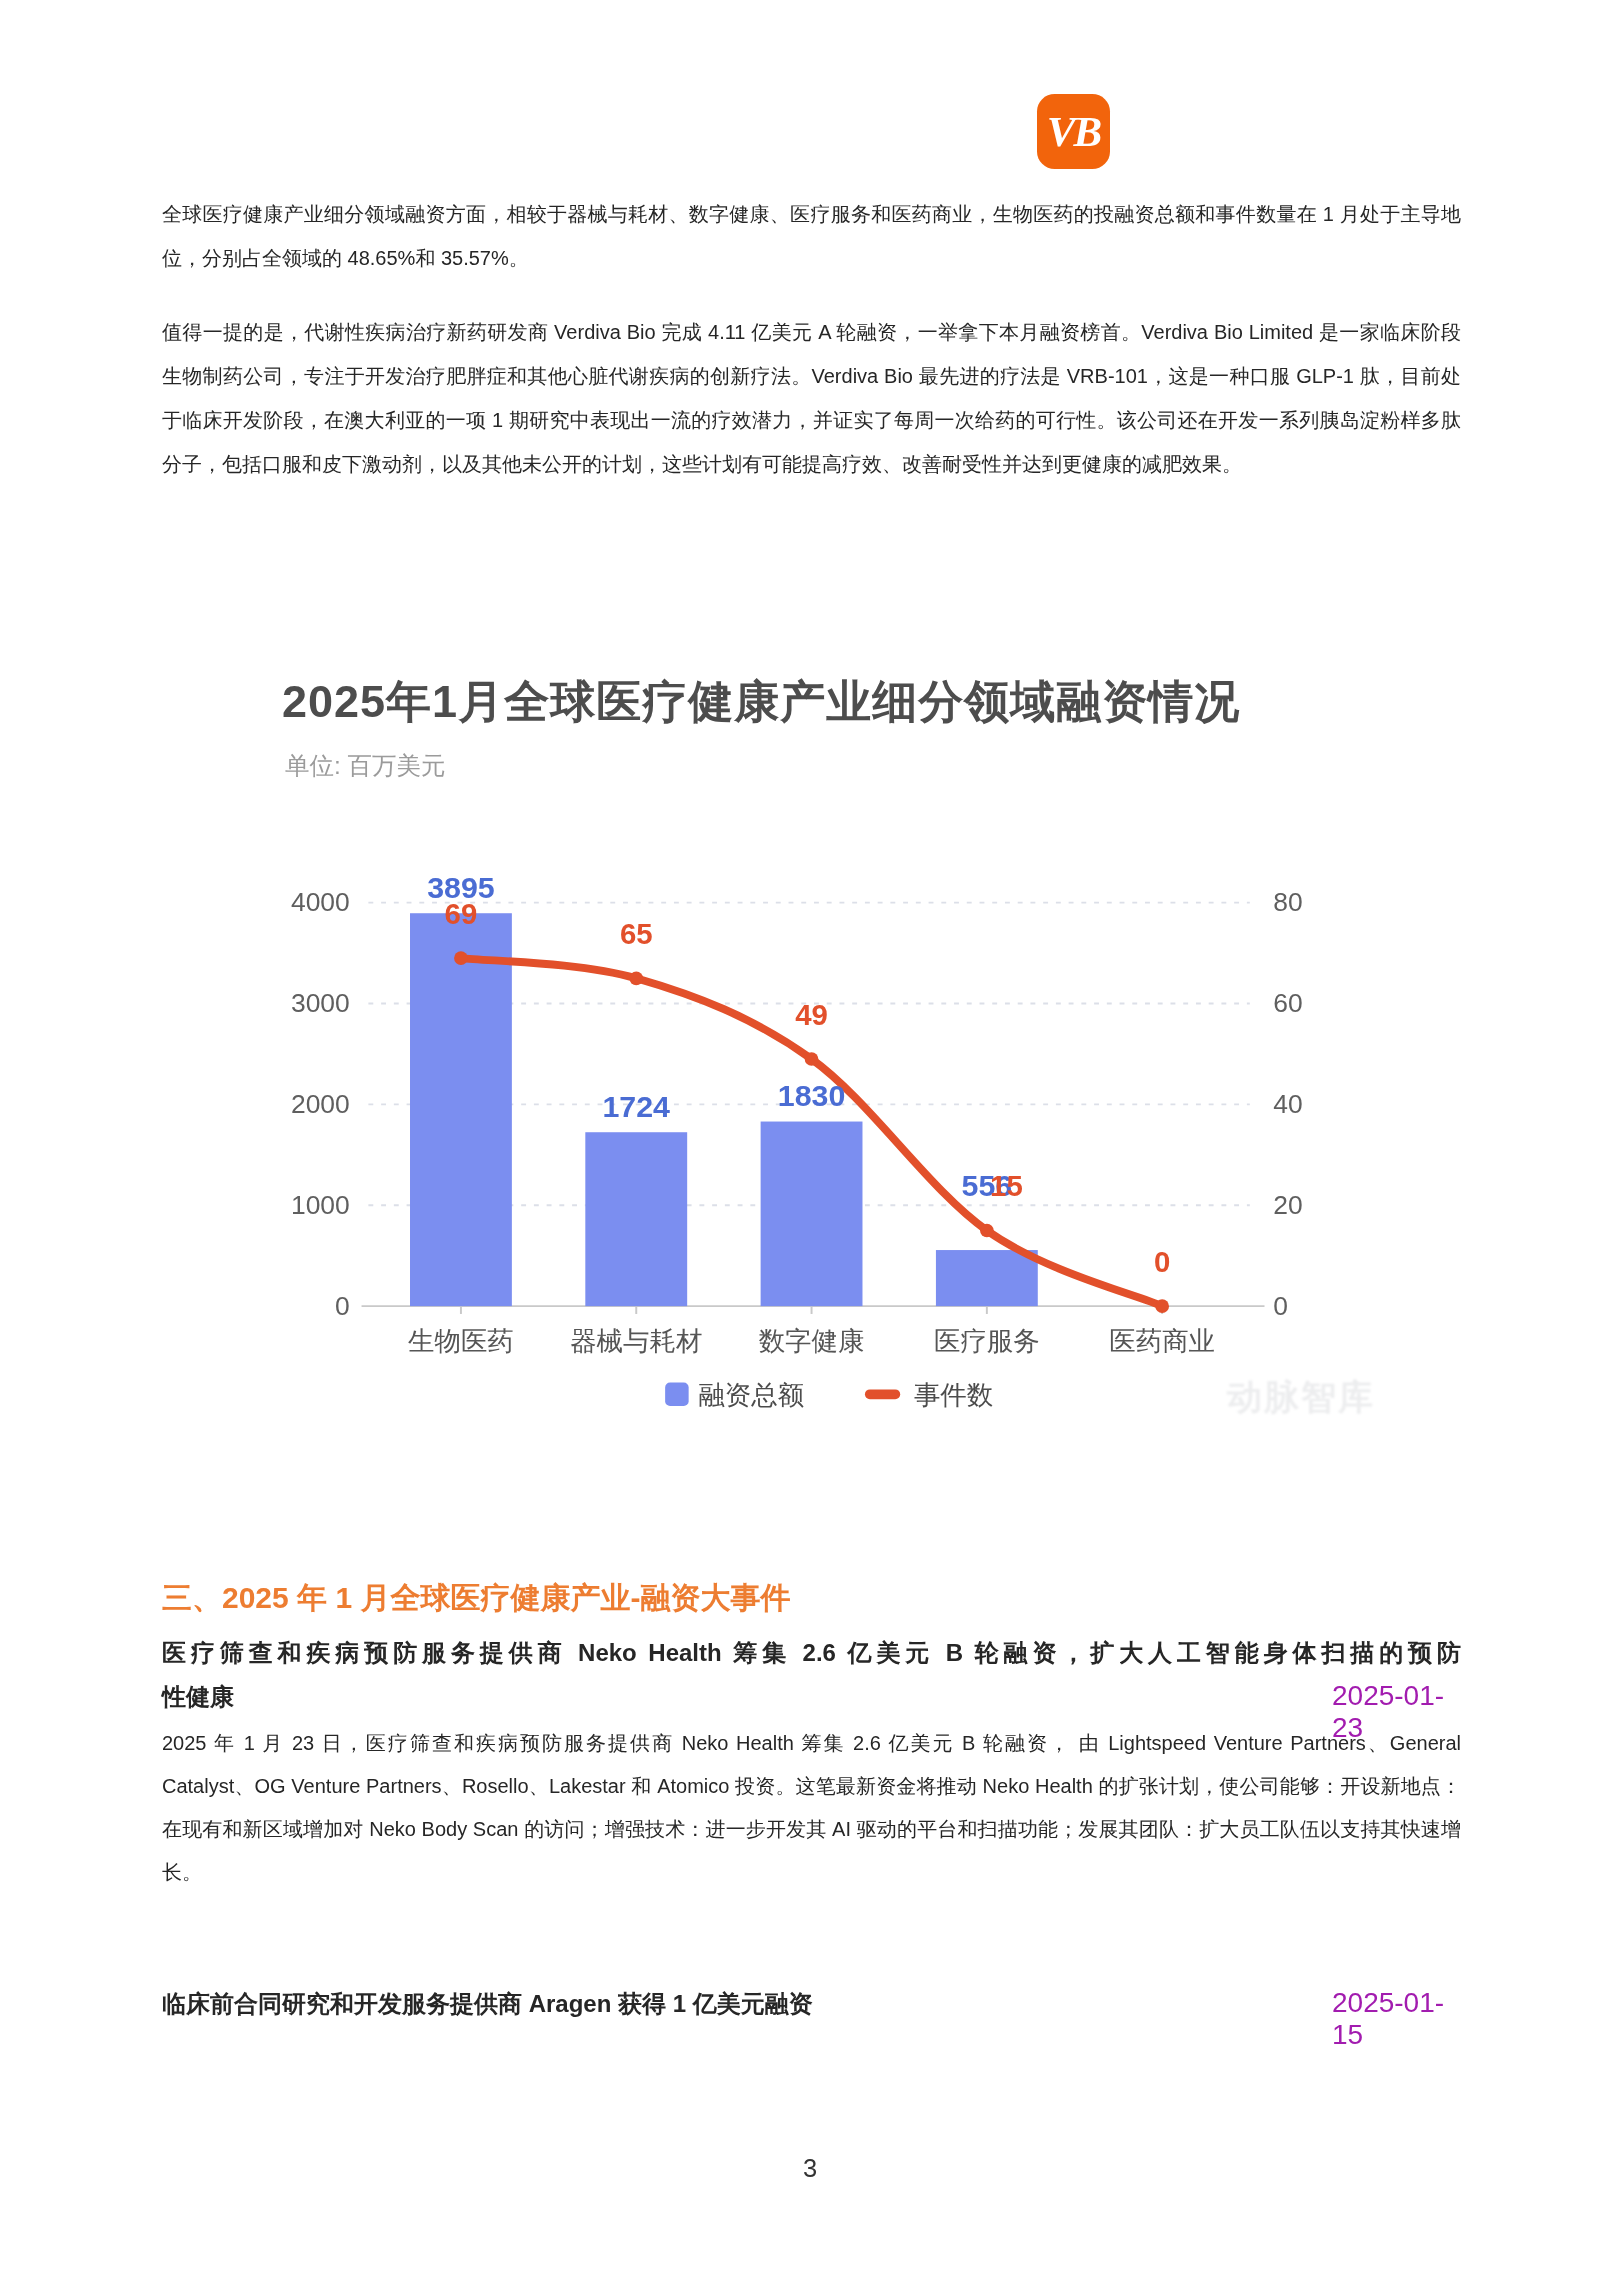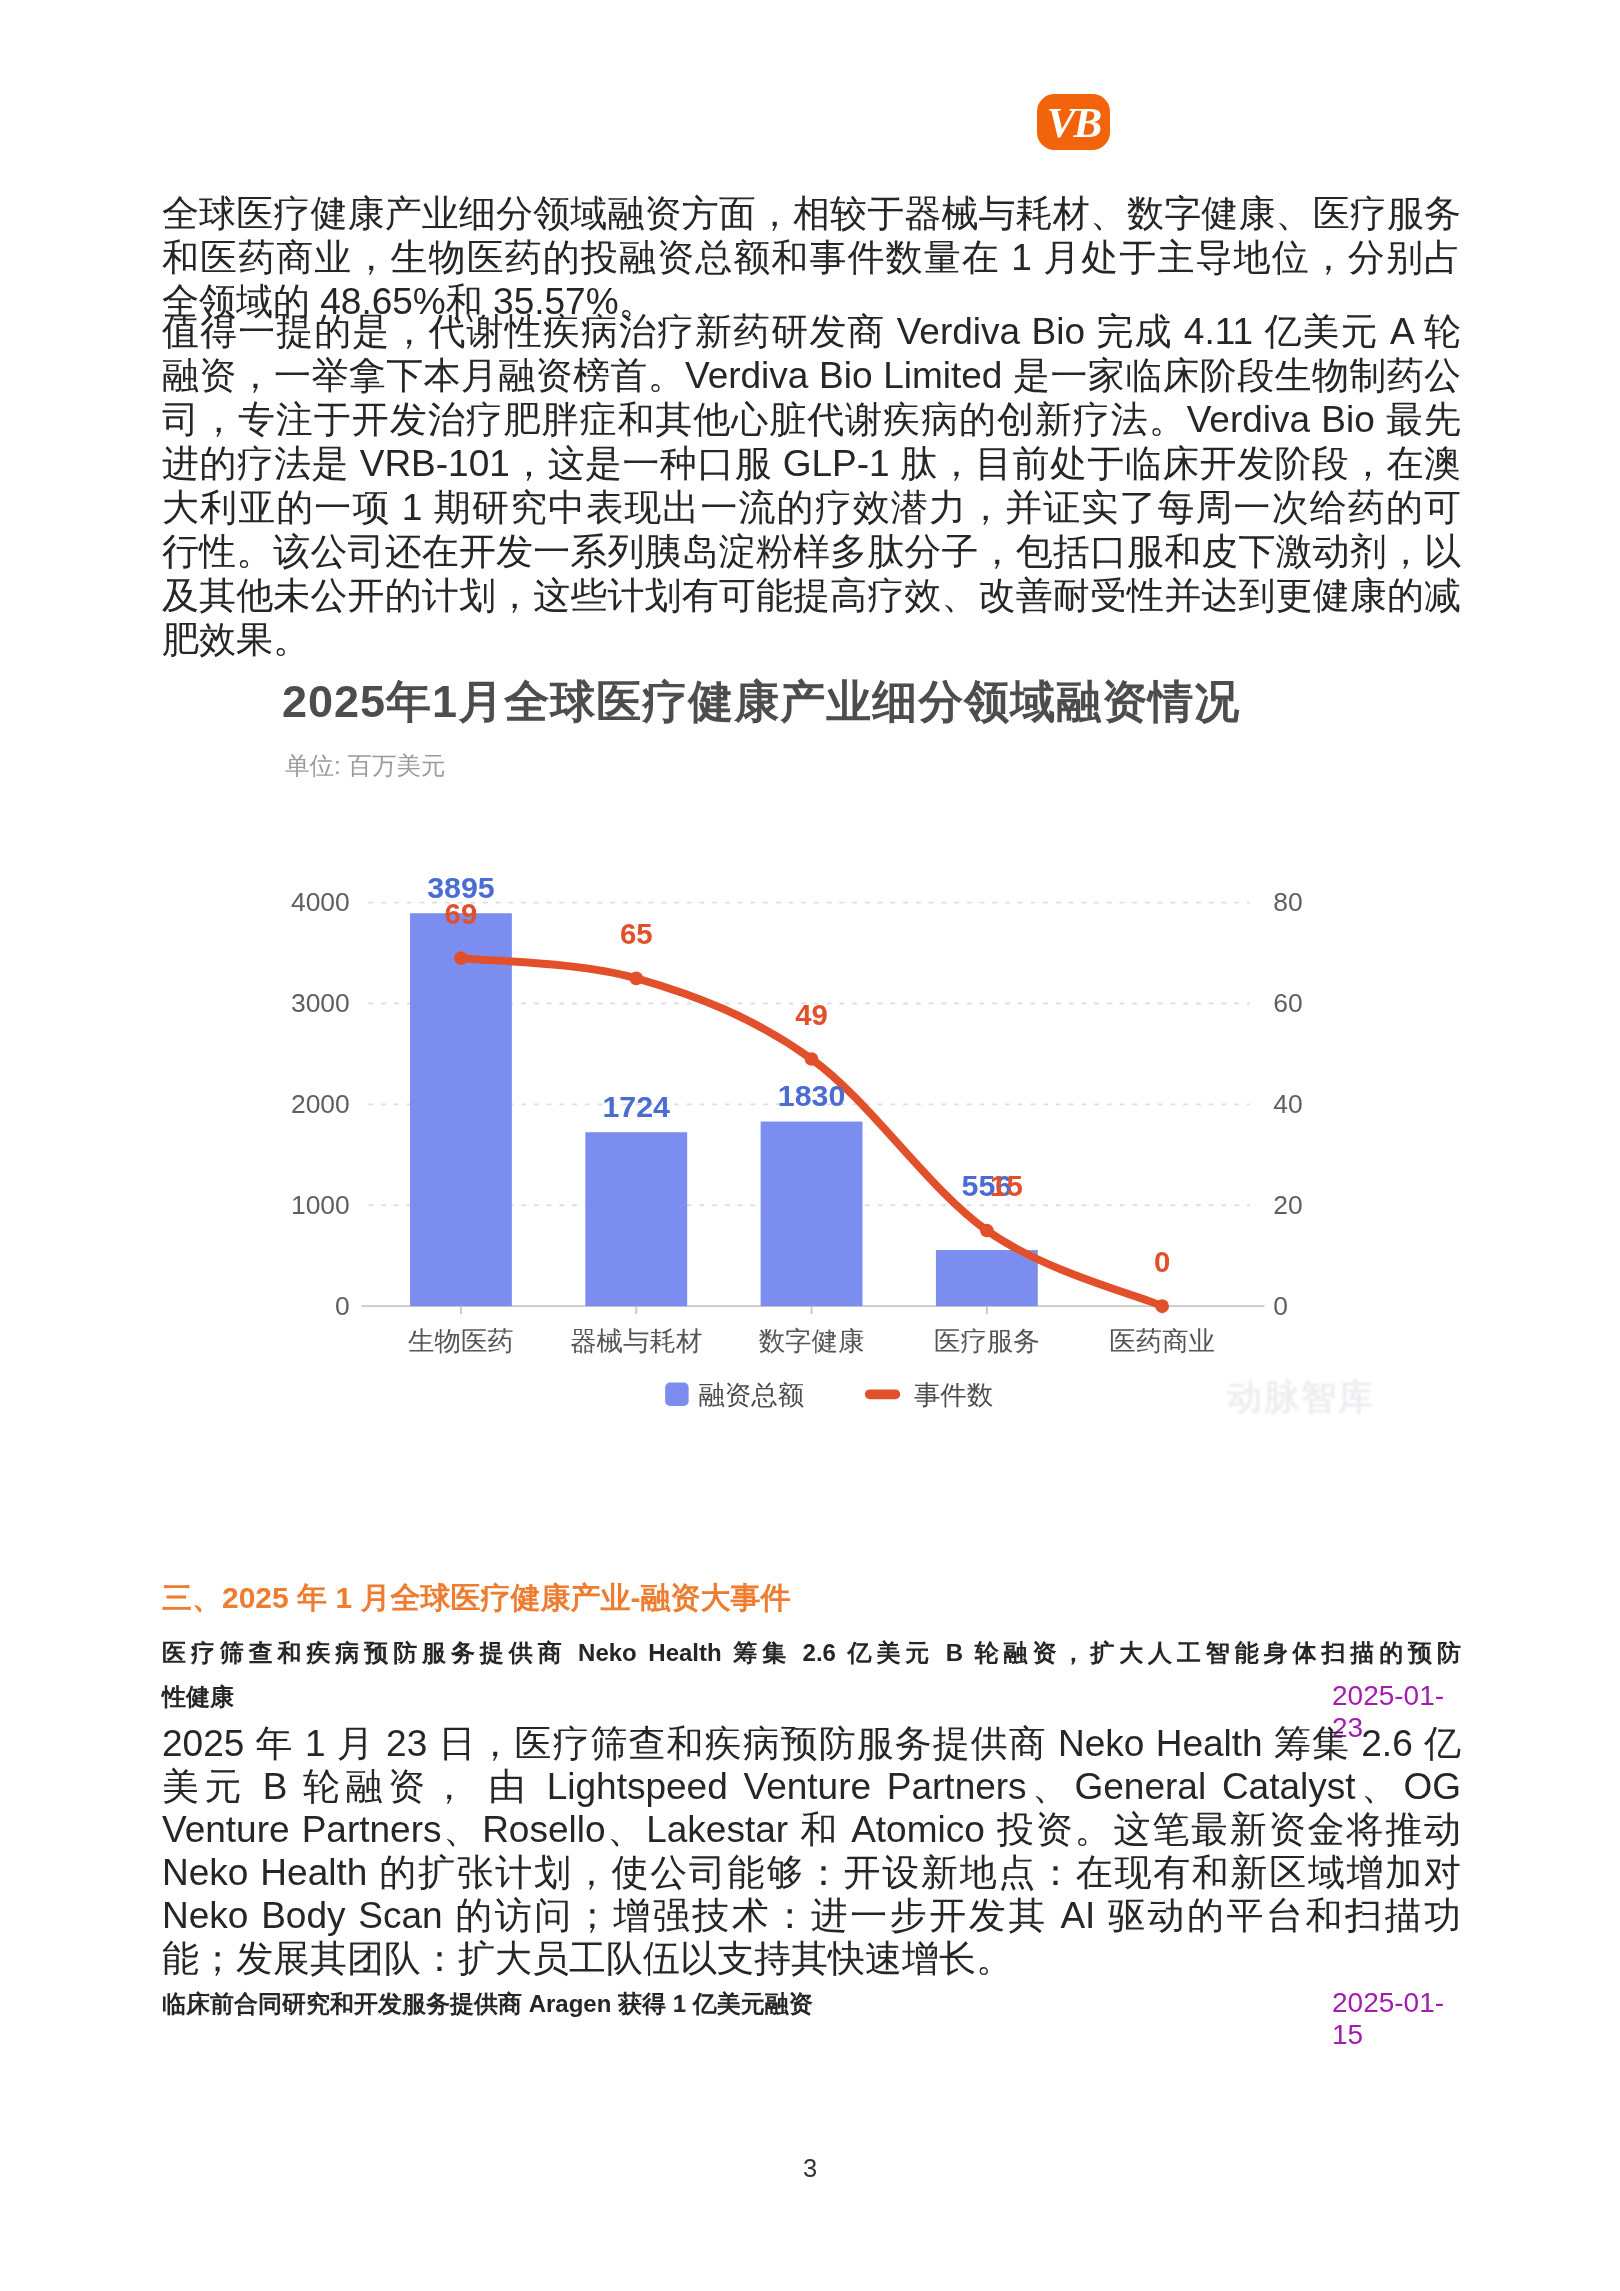--- a/index.html
+++ b/index.html
@@ -2,27 +2,27 @@
 <html><head>
 <meta charset="utf-8">
 <style>
   html,body{margin:0;padding:0;}
   body{
     width:1620px;height:2292px;position:relative;background:#ffffff;
     font-family:"Liberation Sans","DejaVu Sans",sans-serif;color:#262626;
   }
   .abs{position:absolute;}
   .para{
-    left:162px;width:1299px;font-size:37px;line-height:44px;
+    left:162px;width:1299px;font-size:20px;line-height:44px;
     text-align:justify;color:#262626;
   }
   
   .logo{left:1037px;top:94px;display:flex;align-items:center;gap:13.7px;}
   .logo-badge{
-    width:73px;height:56px;background:#f2640c;border-radius:17.6px;
+    width:73px;height:75px;background:#f2640c;border-radius:17.6px;
     display:flex;align-items:center;justify-content:center;
     color:#ffffff;font-size:43px;font-weight:800;font-style:italic;
     font-family:"Liberation Serif","DejaVu Serif",serif;letter-spacing:-2px;
   }
   .logo-text{
     font-size:57px;font-weight:800;color:#f2640c;letter-spacing:3.9px;line-height:73px;
   }
   
   .chart-title{
     left:282px;top:672px;font-size:45px;font-weight:600;color:#4d4d4d;letter-spacing:1px;

